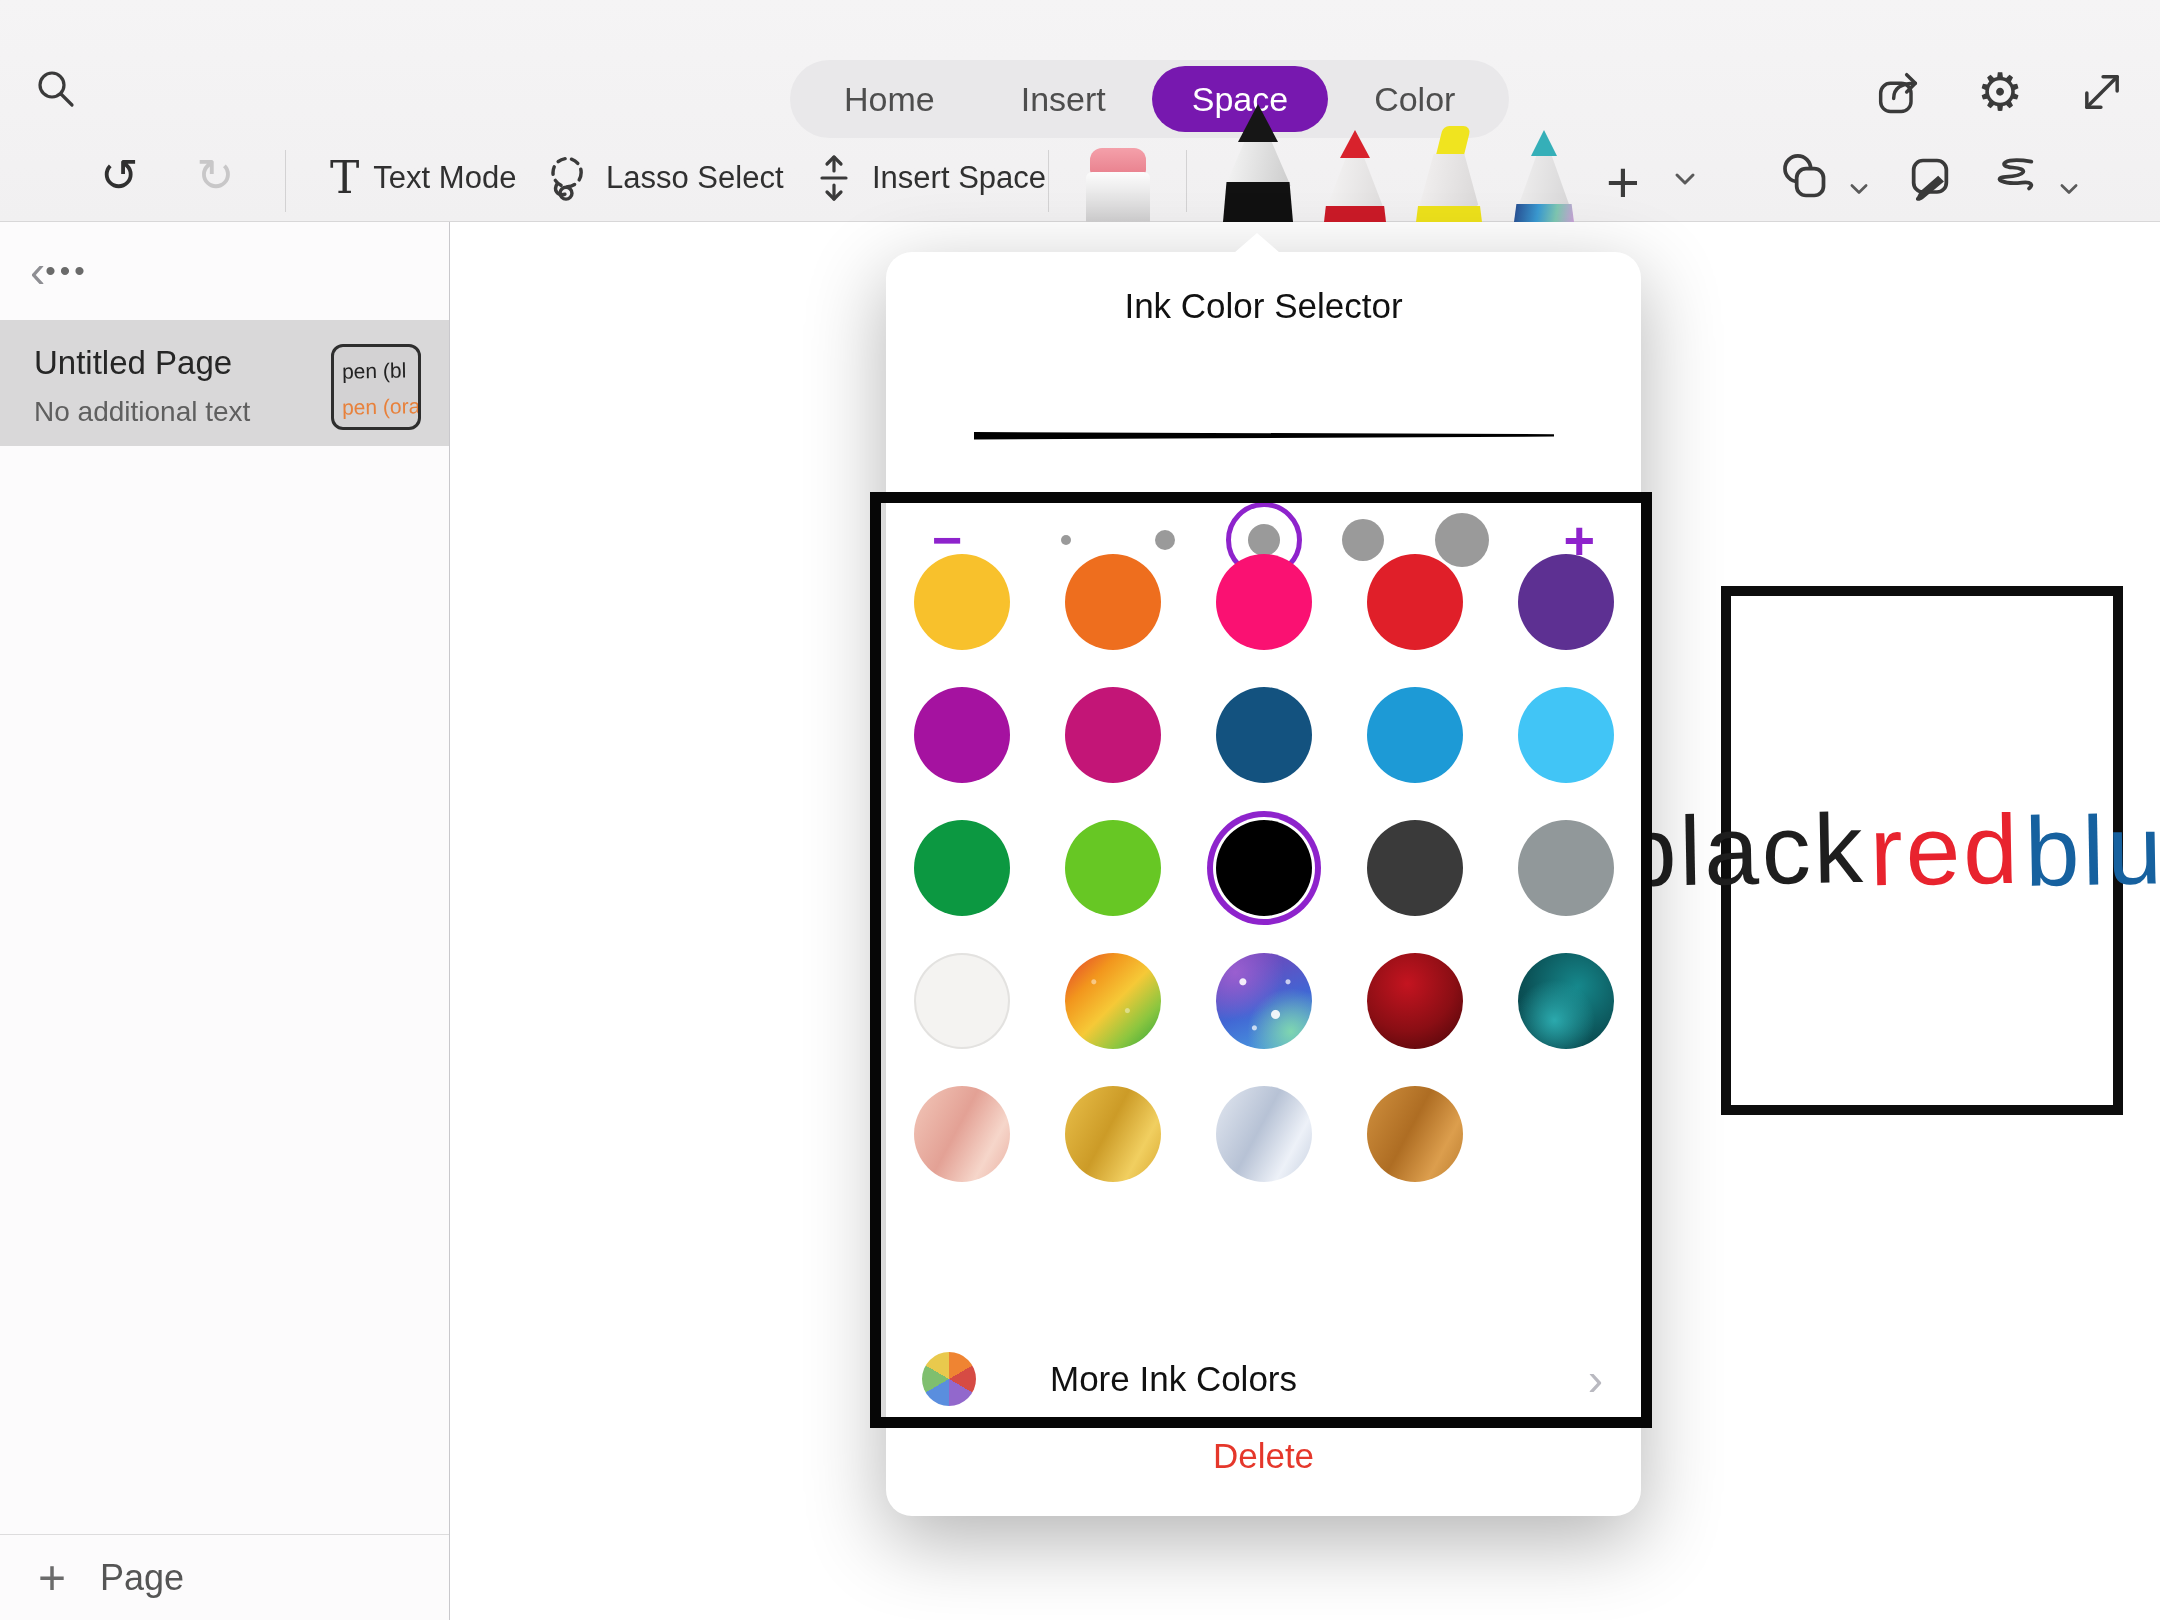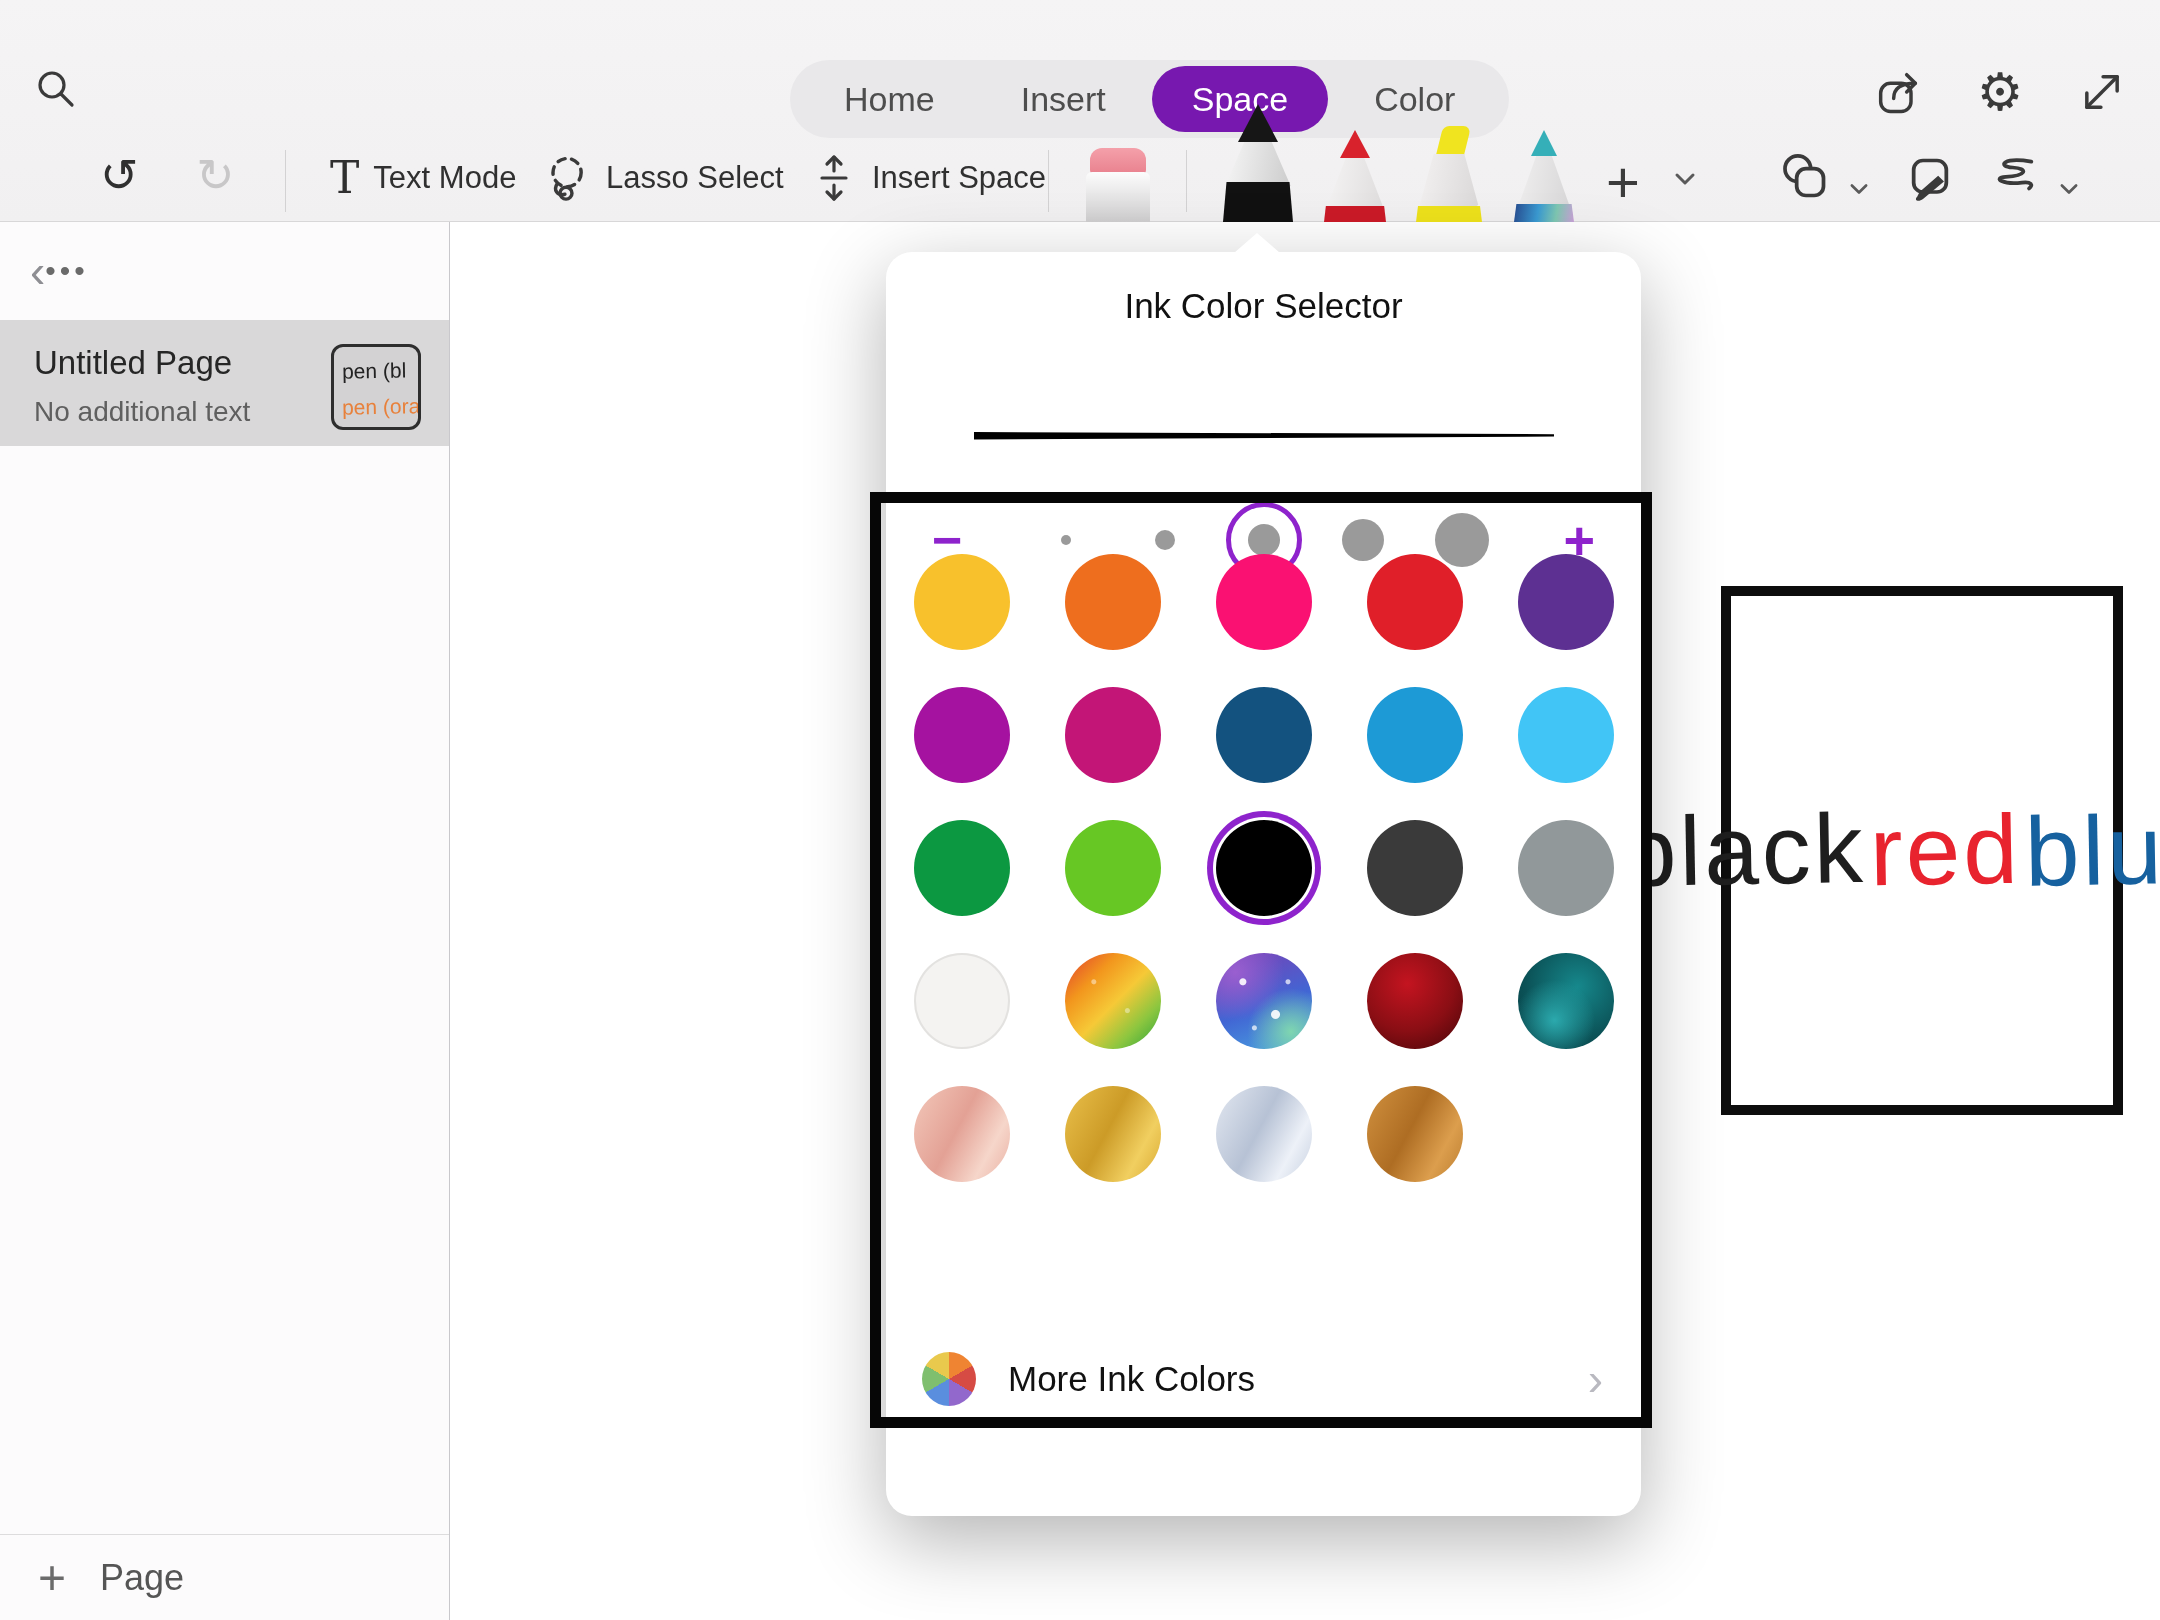--- a/index.html
+++ b/index.html
@@ -151,21 +151,21 @@
     radial-gradient(circle at 62% 35%,#16888C,#0B5257 60%,#063D43 95%);}
   .tex-rose-gold{background:
     linear-gradient(118deg,#F3C8BA,#E3A195 45%,#F6D6CA 75%,#E9AFA2);}
   .tex-gold-glitter{background:
     linear-gradient(118deg,#EAC04B,#CC9B27 45%,#F1CF60 75%,#D9A932);}
   .tex-silver-glitter{background:
     linear-gradient(118deg,#E3E8F1,#B7C2D5 45%,#EDF1F8 75%,#C5CFDF);}
   .tex-bronze-glitter{background:
     linear-gradient(118deg,#D1913F,#AE6D23 45%,#DC9E4D 75%,#BB7D2F);}
 
-  #more-row{position:absolute;left:0;top:1088px;width:100%;height:78px;display:flex;align-items:center;}
+  #more-row{position:absolute;left:0;top:1088px;width:100%;height:78px;display:flex;align-items:center;gap:42px;}
   #wheel-icon{margin-left:36px;width:54px;height:54px;border-radius:50%;
     background:conic-gradient(#EF8432 0 60deg,#D64B44 60deg 120deg,#9268CC 120deg 180deg,
       #5A8EDE 180deg 240deg,#7FBF6E 240deg 300deg,#E9C94D 300deg 360deg);}
   #more-label{margin-left:32px;font-size:35px;color:#111;}
   #more-chevron{position:absolute;right:38px;font-size:46px;color:#B9B9C0;line-height:1;}
   #more-div{position:absolute;left:0;top:1166px;width:100%;height:1px;background:#ECECEE;}
   #delete-btn{position:absolute;left:0;top:1184px;width:100%;text-align:center;
     font-size:35px;color:var(--deleteRed);}
 
   
@@ -404,15 +404,16 @@
       <div class="swatch tex-silver-glitter" title="silver-glitter"></div>
       <div class="swatch tex-bronze-glitter" title="bronze-glitter"></div>
     </div>
 
   <div id="more-row">
     <span id="wheel-icon"></span>
     <span id="more-label">More Ink Colors</span>
     <span id="more-chevron">›</span>
   </div>
   <div id="more-div"></div>
+  <div id="delete-btn">Delete</div>
 </div>
 
 <div id="anno-rect"></div>
 
 </body></html>

